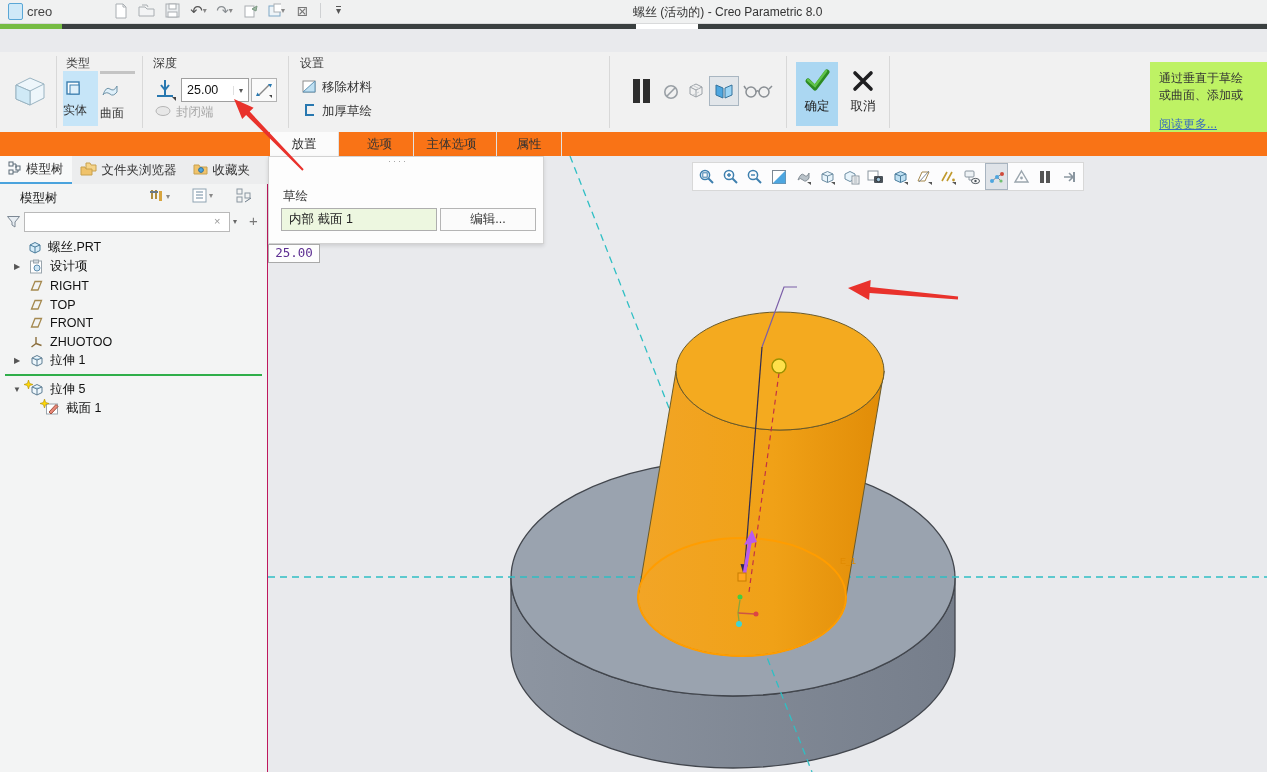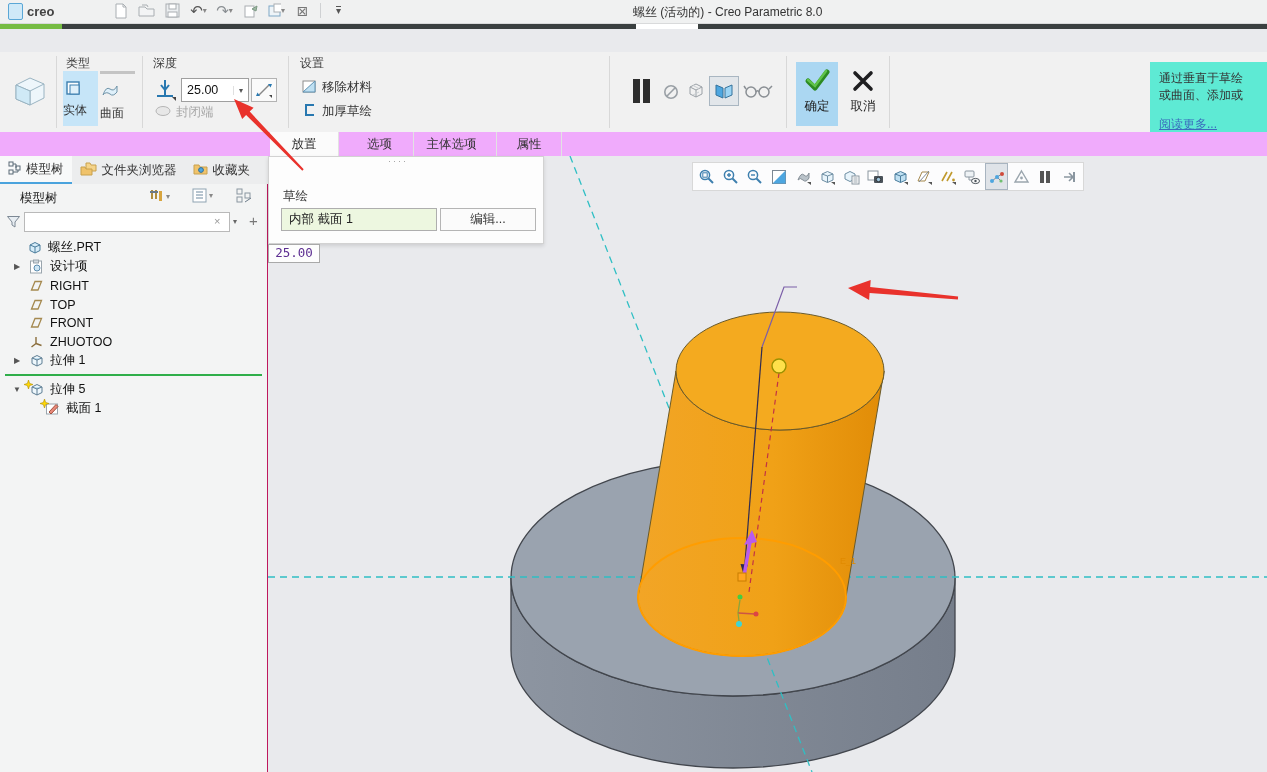--- a/index.html
+++ b/index.html
@@ -2,21 +2,21 @@
 <html><head>
 <meta charset="utf-8">
 <style>
   html,body{margin:0;padding:0;background:#d7d9dc;}
   #app{position:relative;width:1267px;height:772px;overflow:hidden;
        font-family:"Liberation Sans","DejaVu Sans",sans-serif;font-size:12.5px;color:#222;
        background:#e9eaed;user-select:none;}
   .abs{position:absolute;}
   
   #titlebar{left:0;top:0;width:1267px;height:23px;background:#f0f1f1;border-bottom:1px solid #d9dadb;}
-  #logo{left:8px;top:3px;display:flex;align-items:center;gap:4px;font-size:13px;color:#444;font-weight:bold;}
+  #logo{left:8px;top:3px;display:flex;align-items:center;gap:4px;font-size:13px;color:#444;font-weight:normal;}
   #logo .logo-sq{width:13px;height:15px;background:#cfe9f8;border:1px solid #5aa7d6;border-radius:2px;}
   .qat{top:2px;display:flex;align-items:center;gap:9px;color:#777;font-size:13px;}
   .qat-ic{width:17px;height:17px;display:inline-flex;align-items:center;justify-content:center;}
   .ddm{font-size:8px;color:#888;}
   #win-title{top:4px;font-size:12px;color:#333;}
   
   #tabbar{left:0;top:23px;width:1267px;height:29px;background:#3a4040;display:flex;}
   .rtab{height:29px;line-height:29px;padding:0 18px;color:#e8e8e8;font-size:13px;white-space:nowrap;}
   .rtab.file{background:#76bc43;color:#fff;}
   .rtab.active{background:#ffffff;color:#222;font-style:italic;}
@@ -30,24 +30,24 @@
   .combo{position:absolute;background:#fff;border:1px solid #9f9f9f;display:flex;align-items:center;}
   .combo .val{flex:1;padding-left:5px;font-size:12.5px;color:#111;}
   .combo .arr{width:14px;text-align:center;color:#555;font-size:8px;border-left:1px solid #e0e0e0;}
   .miniline{position:absolute;display:flex;align-items:center;gap:5px;font-size:12.5px;color:#333;}
   .miniline.disabled{color:#a6a6a6;}
   .prevbox{position:absolute;display:flex;align-items:center;justify-content:center;}
   .prevbox.pressed{background:#e2e6ea;border:1px solid #a9b6c1;}
   .commitbtn{position:absolute;width:42px;height:64px;display:flex;flex-direction:column;align-items:center;justify-content:flex-start;font-size:12.5px;color:#222;}
   .commitbtn.ok{background:#abd7f2;}
   .commitbtn .cb-ic{height:36px;display:flex;align-items:center;}
-  #help-panel{left:1150px;top:62px;width:117px;height:80px;background:#5eead4;padding:8px 16px 0 9px;box-sizing:border-box;font-size:12px;line-height:17px;color:#333;}
+  #help-panel{left:1150px;top:62px;width:117px;height:80px;background:#bef264;padding:8px 16px 0 9px;box-sizing:border-box;font-size:12px;line-height:17px;color:#333;}
   #help-link{color:#3a6ebd;text-decoration:underline;display:inline-block;margin-top:12px;}
   
-  #dashtabs{left:0;top:132px;width:1267px;height:24px;background:#f0abfc;}
+  #dashtabs{left:0;top:132px;width:1267px;height:24px;background:#f97316;}
   .dtab{position:absolute;top:0;height:24px;line-height:24px;text-align:center;font-size:12.5px;color:#333;border-right:1px solid #e2e2e2;}
   .dtab.active{background:#fbfbfb;}
   
   #navigator{left:0;top:156px;width:268px;height:616px;background:#f3f4f4;border-right:1px solid #be185d;box-sizing:border-box;}
   #nav-tabs{left:0;top:0;width:268px;height:28px;background:#ecedee;display:flex;align-items:stretch;}
   .ntab{display:flex;align-items:center;gap:5px;padding:0 8px;font-size:12.5px;color:#333;}
   .ntab.active{background:#f8f9f9;border-bottom:2px solid #4aa3dd;}
   #nav-header{left:0;top:28px;width:268px;height:26px;}
   #nav-header .ttl{position:absolute;left:20px;top:6px;font-size:12.5px;color:#222;}
   .hdr-ic{position:absolute;top:4px;display:flex;align-items:center;gap:2px;color:#667;}

